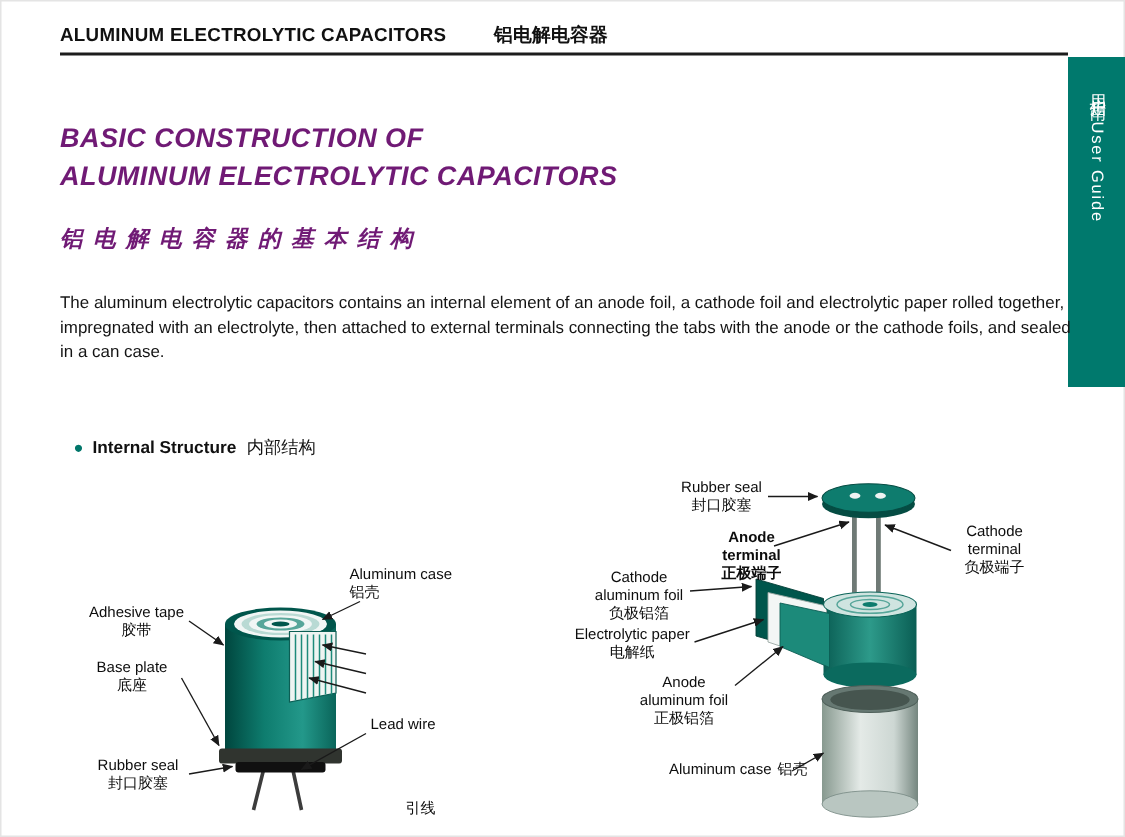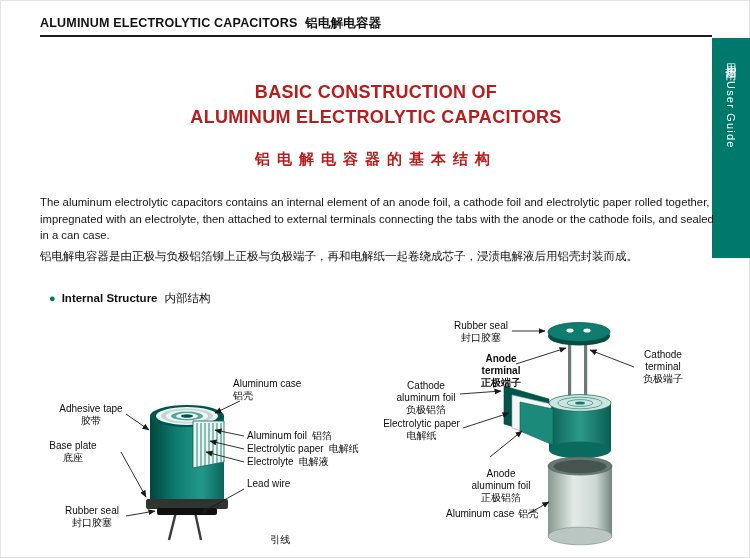--- a/index.html
+++ b/index.html
@@ -1,30 +1,30 @@
 <!DOCTYPE html>
 <html><head>
 <meta charset="utf-8">
 <style>
   html,body{margin:0;padding:0;background:#ffffff;}
   body{width:750px;height:558px;font-family:"Liberation Sans", sans-serif;}
   .page{position:relative;width:750px;height:558px;background:#fff;overflow:hidden;box-shadow:inset 0 0 0 1px #e4e4e4;}
 
   
   .doc-header{position:absolute;left:40px;top:15px;font-size:12.5px;font-weight:bold;color:#111;letter-spacing:.2px;white-space:nowrap;}
-  .doc-header .zh{margin-left:4px;font-weight:600;}
+  .doc-header .zh{margin-left:28px;font-weight:600;}
   .rule{position:absolute;left:40px;top:35px;width:672px;height:2px;background:#1c1c1c;}
 
   
   .side-tab{position:absolute;right:0;top:38px;width:38px;height:220px;background:#00796d;color:#fff;
     writing-mode:vertical-rl;text-orientation:mixed;font-size:11px;letter-spacing:2px;line-height:38px;padding-top:16px;box-sizing:border-box;}
   .side-tab .en{margin-top:14px;letter-spacing:1.2px;}
 
   
-  .title-block{position:absolute;left:40px;top:80px;width:672px;text-align:center;color:#b91c1c;font-weight:bold;}
+  .title-block{position:absolute;left:40px;top:80px;width:672px;text-align:left;color:#701a75;font-weight:bold;font-style:italic;}
   .title-block .t1,.title-block .t2{font-size:18px;line-height:25px;letter-spacing:.3px;}
   .title-block .t3{font-size:15px;letter-spacing:7px;margin-top:20px;}
 
   
   .intro-en{position:absolute;left:40px;top:183px;width:676px;font-size:11.3px;line-height:16.5px;color:#141414;}
   .intro-zh{position:absolute;left:40px;top:237px;width:676px;font-size:11.5px;color:#141414;}
 
   
   .sec{position:absolute;left:49px;top:291px;font-size:11.5px;color:#111;white-space:nowrap;}
   .sec .bullet{color:#00766a;font-size:11px;margin-right:6px;}
@@ -59,21 +59,20 @@
     <span class="en">User Guide</span>
   </div>
 
   <div class="title-block">
     <div class="t1">BASIC CONSTRUCTION OF</div>
     <div class="t2">ALUMINUM ELECTROLYTIC CAPACITORS</div>
     <div class="t3">铝电解电容器的基本结构</div>
   </div>
 
   <p class="intro-en">The aluminum electrolytic capacitors contains an internal element of an anode foil, a cathode foil and electrolytic paper rolled together, impregnated with an electrolyte, then attached to external terminals connecting the tabs with the anode or the cathode foils, and sealed in a can case.</p>
-  <p class="intro-zh">铝电解电容器是由正极与负极铝箔铆上正极与负极端子，再和电解纸一起卷绕成芯子，浸渍电解液后用铝壳封装而成。</p>
 
   <div class="sec">
     <span class="bullet">●</span><span class="en">Internal Structure</span><span class="zh">内部结构</span>
   </div>
 
   <svg class="diagram-svg" viewBox="0 0 750 558">
     <defs>
       <marker id="ah" markerWidth="8" markerHeight="7" refX="6.5" refY="3" orient="auto" markerUnits="userSpaceOnUse">
         <path d="M0,0 L7,3 L0,6 Z" fill="#1a1a1a"></path>
       </marker>
@@ -162,34 +161,23 @@
   </svg>
 
   <div class="lbl" style="left:233px;top:378px;">
     <span class="b">Aluminum case</span>
     <span class="b">铝壳</span>
   </div>
   <div class="lbl center" style="left:57px;top:403px;width:68px;">
     <span class="b">Adhesive tape</span>
     <span class="b">胶带</span>
   </div>
-  <div class="lbl center" style="left:42px;top:440px;width:62px;">
+  <div class="lbl center" style="left:57px;top:440px;width:62px;">
     <span class="b">Base plate</span>
     <span class="b">底座</span>
-  </div>
-  <div class="lbl rows" style="left:247px;top:429px;">
-    <div class="row">
-      <span>Aluminum foil</span><span class="zh-in">铝箔</span>
-    </div>
-    <div class="row">
-      <span>Electrolytic paper</span><span class="zh-in">电解纸</span>
-    </div>
-    <div class="row">
-      <span>Electrolyte</span><span class="zh-in">电解液</span>
-    </div>
   </div>
   <div class="lbl" style="left:247px;top:478px;text-align:right;">
     <span class="b">Lead wire</span>
     <span class="b" style="margin-left:4px;margin-top:44px;">引线</span>
   </div>
   <div class="lbl center" style="left:60px;top:505px;width:64px;">
     <span class="b">Rubber seal</span>
     <span class="b">封口胶塞</span>
   </div>
 
@@ -206,21 +194,21 @@
     <span class="b">负极端子</span>
   </div>
   <div class="lbl center" style="left:394px;top:380px;width:64px;">
     <span class="b">Cathode aluminum foil</span>
     <span class="b">负极铝箔</span>
   </div>
   <div class="lbl center" style="left:382px;top:418px;width:79px;">
     <span class="b">Electrolytic paper</span>
     <span class="b">电解纸</span>
   </div>
-  <div class="lbl center" style="left:424px;top:468px;width:64px;margin-left:45px;">
+  <div class="lbl center" style="left:424px;top:450px;width:64px;">
     <span class="b">Anode aluminum foil</span>
     <span class="b">正极铝箔</span>
   </div>
   <div class="lbl nowrap" style="left:446px;top:508px;">
     <span>Aluminum case</span><span class="zh-in">铝壳</span>
   </div>
 
 </div>
 
 </body></html>

